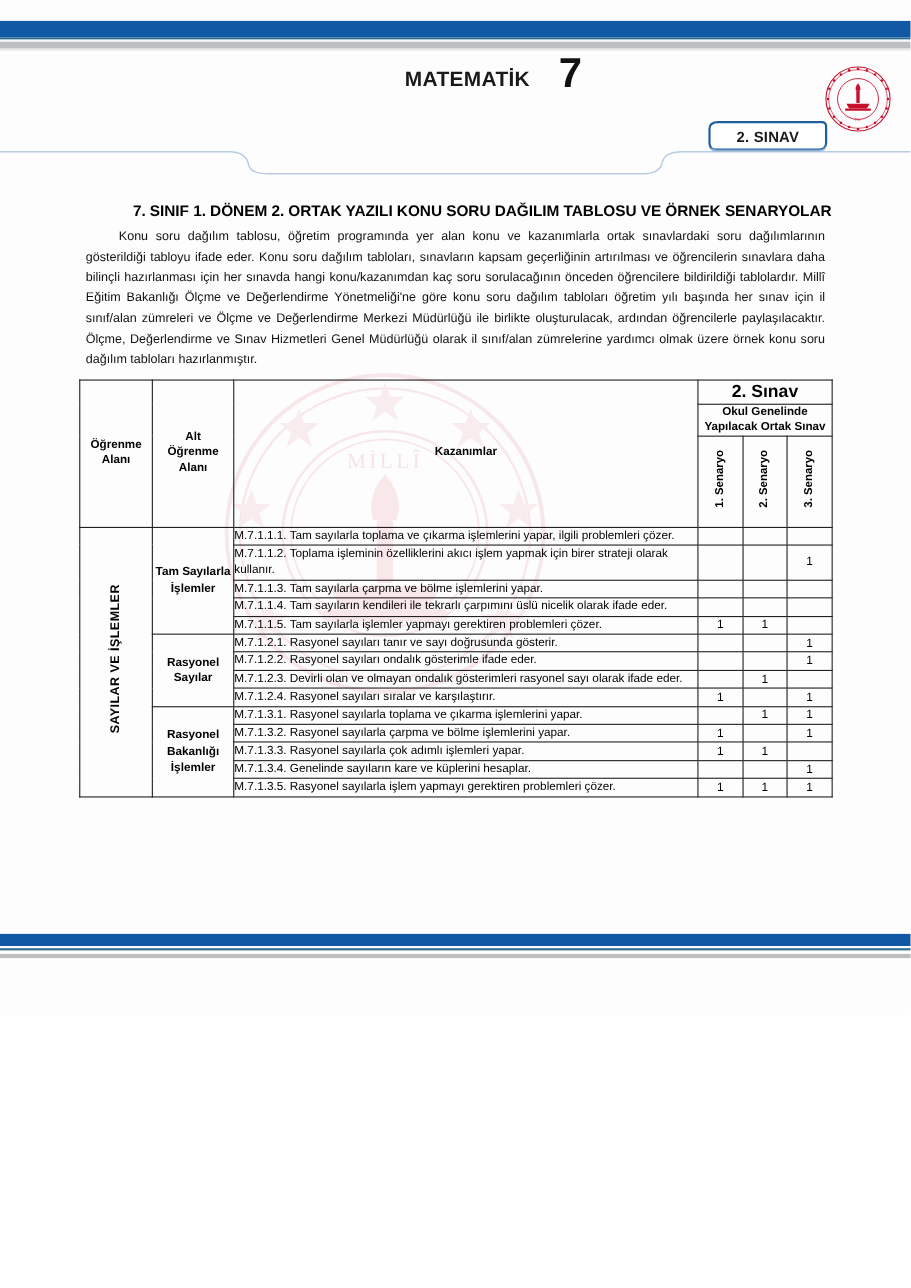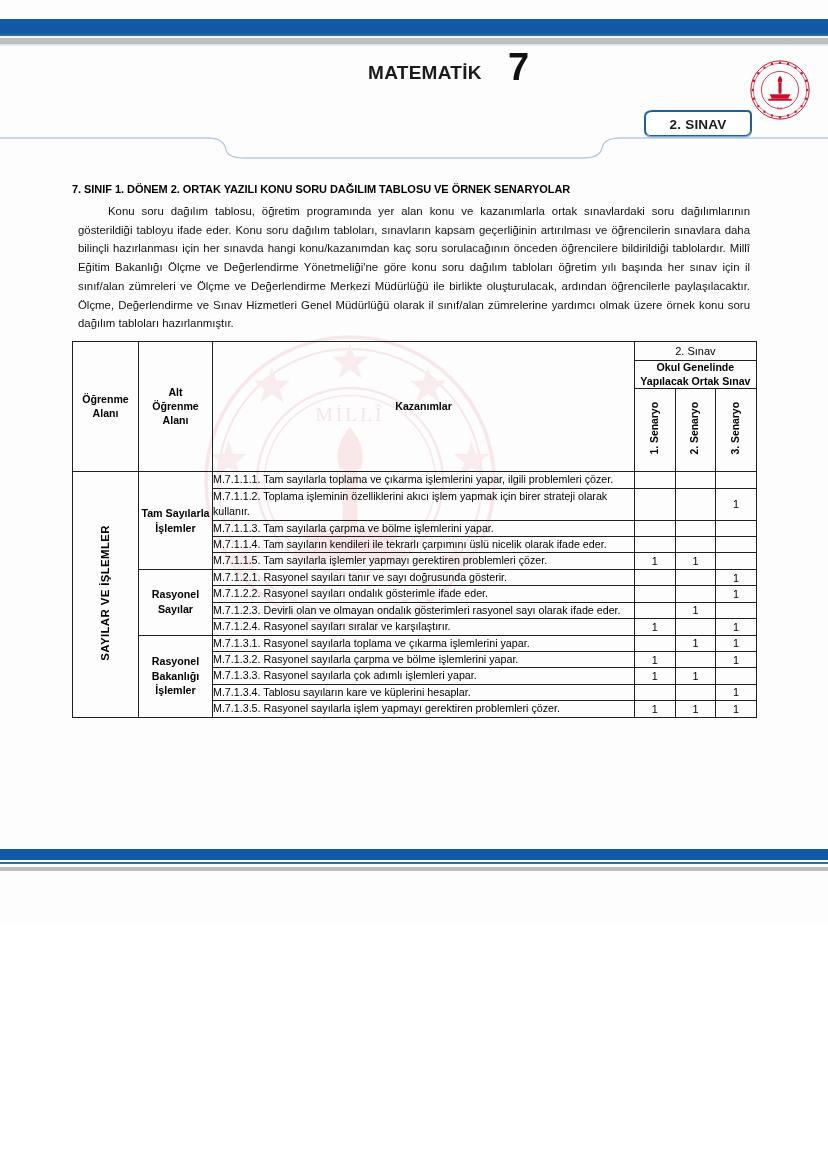--- a/index.html
+++ b/index.html
@@ -142,23 +142,23 @@
 
   
   .content {
     position: absolute;
     left: 72px;
     top: 183px;
     width: 684px;
     z-index: 6;
   }
   .doc-title {
-    font-size: 11px;
-    font-weight: bold;
-    text-align: left;
+    font-size: 14px;
+    font-weight: bold;
+    text-align: right;
     letter-spacing: -0.05px;
     margin: 0 0 7px 0;
     color: #000;
     white-space: nowrap;
   }
   .doc-paragraph {
     font-size: 11.4px;
     line-height: 1.64;
     text-align: justify;
     text-indent: 30px;
@@ -199,22 +199,22 @@
   .col-sen      { width: 40.6px; }
 
   th.hdr {
     font-size: 10.6px;
     font-weight: bold;
     text-align: center;
     line-height: 1.32;
     padding: 4px 2px;
   }
   th.hdr-exam {
-    font-size: 11px;
-    font-weight: normal;
+    font-size: 16px;
+    font-weight: bold;
     height: 18px;
   }
   th.hdr-scope {
     font-size: 10.6px;
     font-weight: bold;
     line-height: 1.3;
     padding: 3px 2px;
   }
   th.hdr-scenario {
     font-size: 10.4px;
@@ -537,21 +537,21 @@
             <td class="num-cell"></td>
             <td class="num-cell">1</td>
           </tr>
           <tr>
             <td class="kaz-cell">M.7.1.3.3. Rasyonel sayılarla çok adımlı işlemleri yapar.</td>
             <td class="num-cell">1</td>
             <td class="num-cell">1</td>
             <td class="num-cell"></td>
           </tr>
           <tr>
-            <td class="kaz-cell">M.7.1.3.4. Tablosu sayıların kare ve küplerini hesaplar.</td>
+            <td class="kaz-cell">M.7.1.3.4. Genelinde sayıların kare ve küplerini hesaplar.</td>
             <td class="num-cell"></td>
             <td class="num-cell"></td>
             <td class="num-cell">1</td>
           </tr>
           <tr>
             <td class="kaz-cell">M.7.1.3.5. Rasyonel sayılarla işlem yapmayı gerektiren problemleri çözer.</td>
             <td class="num-cell">1</td>
             <td class="num-cell">1</td>
             <td class="num-cell">1</td>
           </tr>

